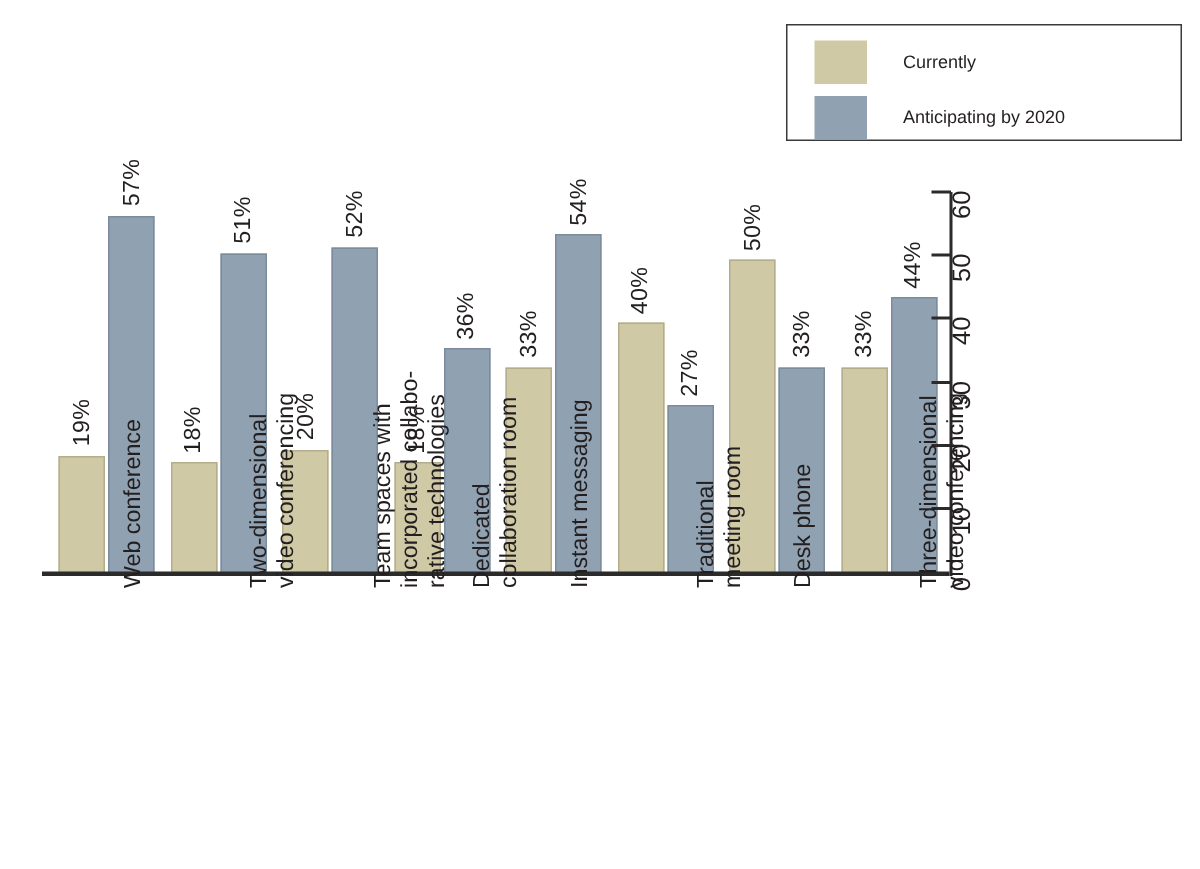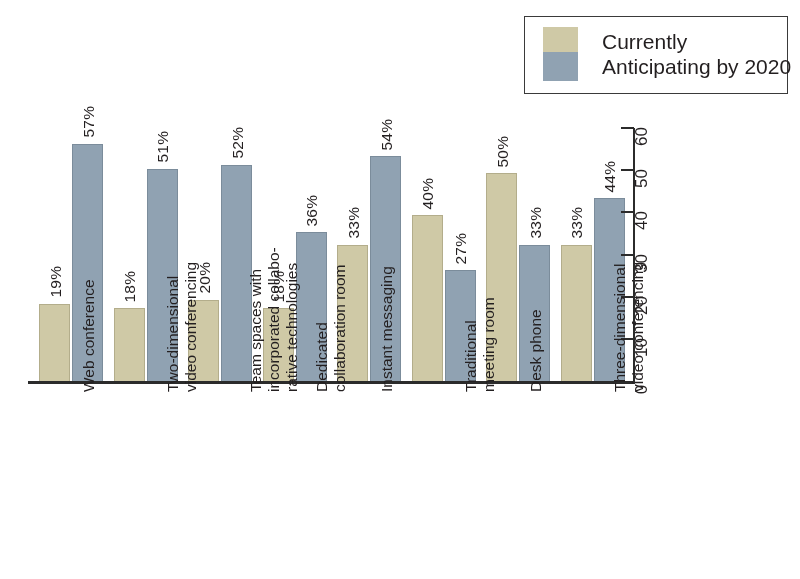--- a/index.html
+++ b/index.html
@@ -33,29 +33,29 @@
     box-sizing: border-box;
   }
   .legend-row {
     position: absolute;
     left: 18px;
     height: 30px;
     display: flex;
     align-items: center;
   }
   .legend-row.r0 { top: 9px; }
-  .legend-row.r1 { top: 34px; }
+  .legend-row.r1 { top: 46px; }
   .legend-swatch {
     width: 35px;
     height: 29px;
     flex: 0 0 auto;
   }
   .legend-label {
     margin-left: 24px;
-    font-size: 21px;
+    font-size: 12px;
     line-height: 1;
     color: #231f20;
     white-space: nowrap;
   }
 
   
   .plot {
     position: absolute;
     left: 28px;
     top: 128px;

